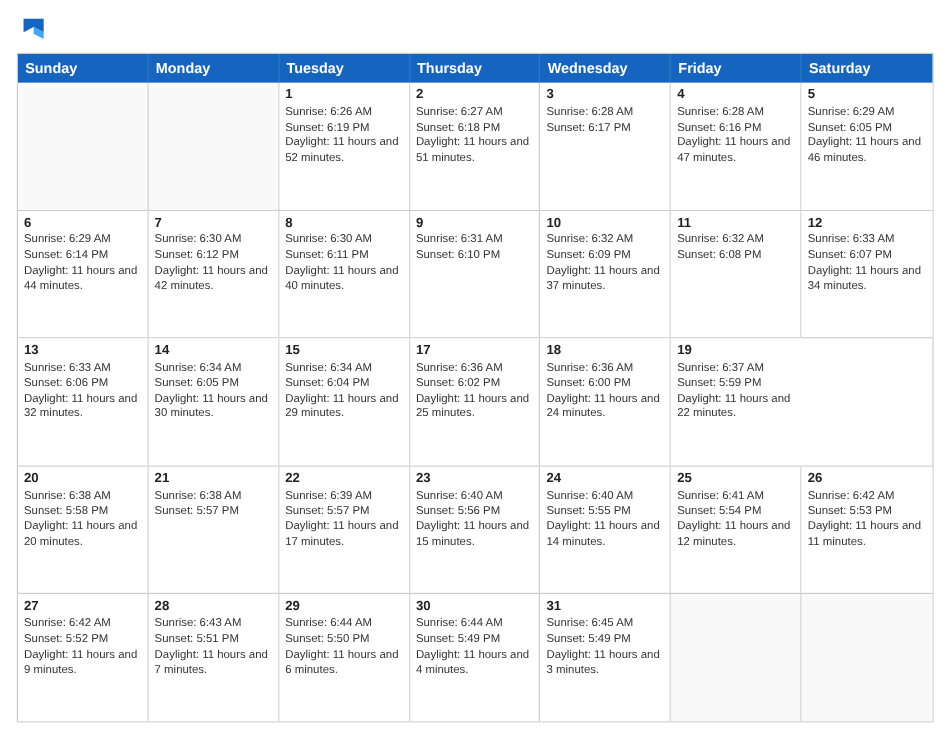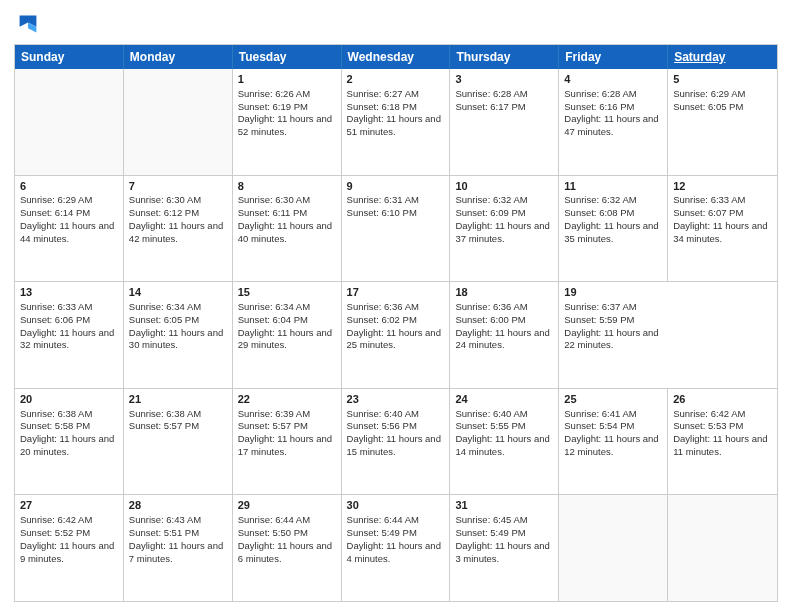--- a/index.html
+++ b/index.html
@@ -66,21 +66,21 @@
       background: #1565c0;
     }
     .cal-header-cell {
       color: #fff;
       font-size: 12px;
       font-weight: bold;
       padding: 5px 6px;
       text-align: left;
       border-right: 1px solid #2979c0;
     }
-    .cal-header-cell:last-child { border-right: none; text-decoration: underline; }
+    .cal-header-cell:last-child { border-right: none; }
     .cal-body {
       flex: 1;
       display: flex;
       flex-direction: column;
     }
     .cal-row {
       display: grid;
       grid-template-columns: repeat(7, 1fr);
       flex: 1;
       border-top: 1px solid #ccc;
@@ -127,42 +127,42 @@
       <div class="month-title"></div>
       <div class="location"></div>
     </div>
   </div>
 
   <div class="calendar">
     <div class="cal-header">
     <div class="cal-header-cell">Sunday</div>
         <div class="cal-header-cell">Monday</div>
         <div class="cal-header-cell">Tuesday</div>
+        <div class="cal-header-cell">Thursday</div>
         <div class="cal-header-cell">Wednesday</div>
-        <div class="cal-header-cell">Thursday</div>
         <div class="cal-header-cell">Friday</div>
         <div class="cal-header-cell">Saturday</div>
       </div>
     <div class="cal-body">
     <div class="cal-row">
           <div class="cal-cell empty"></div>
           <div class="cal-cell empty"></div>
           <div class="cal-cell"><span class="day-num">1</span><span class="sun">Sunrise: 6:26 AM</span><br><span class="sun">Sunset: 6:19 PM</span><br><span>Daylight: 11 hours and 52 minutes.</span></div>
           <div class="cal-cell"><span class="day-num">2</span><span class="sun">Sunrise: 6:27 AM</span><br><span class="sun">Sunset: 6:18 PM</span><br><span>Daylight: 11 hours and 51 minutes.</span></div>
           <div class="cal-cell"><span class="day-num">3</span><span class="sun">Sunrise: 6:28 AM</span><br><span class="sun">Sunset: 6:17 PM</span><br></div>
           <div class="cal-cell"><span class="day-num">4</span><span class="sun">Sunrise: 6:28 AM</span><br><span class="sun">Sunset: 6:16 PM</span><br><span>Daylight: 11 hours and 47 minutes.</span></div>
-          <div class="cal-cell"><span class="day-num">5</span><span class="sun">Sunrise: 6:29 AM</span><br><span class="sun">Sunset: 6:05 PM</span><br></div>
+          <div class="cal-cell"><span class="day-num">5</span><span class="sun">Sunrise: 6:29 AM</span><br><span class="sun">Sunset: 6:05 PM</span><br><span>Daylight: 11 hours and 46 minutes.</span></div>
         </div>
         <div class="cal-row">
           <div class="cal-cell"><span class="day-num">6</span><span class="sun">Sunrise: 6:29 AM</span><br><span class="sun">Sunset: 6:14 PM</span><br><span>Daylight: 11 hours and 44 minutes.</span></div>
           <div class="cal-cell"><span class="day-num">7</span><span class="sun">Sunrise: 6:30 AM</span><br><span class="sun">Sunset: 6:12 PM</span><br><span>Daylight: 11 hours and 42 minutes.</span></div>
           <div class="cal-cell"><span class="day-num">8</span><span class="sun">Sunrise: 6:30 AM</span><br><span class="sun">Sunset: 6:11 PM</span><br><span>Daylight: 11 hours and 40 minutes.</span></div>
           <div class="cal-cell"><span class="day-num">9</span><span class="sun">Sunrise: 6:31 AM</span><br><span class="sun">Sunset: 6:10 PM</span><br></div>
           <div class="cal-cell"><span class="day-num">10</span><span class="sun">Sunrise: 6:32 AM</span><br><span class="sun">Sunset: 6:09 PM</span><br><span>Daylight: 11 hours and 37 minutes.</span></div>
-          <div class="cal-cell"><span class="day-num">11</span><span class="sun">Sunrise: 6:32 AM</span><br><span class="sun">Sunset: 6:08 PM</span><br><span>Daylight: 11 hours and 35 minutes.</span></div>
+          <div class="cal-cell"><span class="day-num">11</span><span class="sun">Sunrise: 6:32 AM</span><br><span class="sun">Sunset: 6:08 PM</span><br></div>
           <div class="cal-cell"><span class="day-num">12</span><span class="sun">Sunrise: 6:33 AM</span><br><span class="sun">Sunset: 6:07 PM</span><br><span>Daylight: 11 hours and 34 minutes.</span></div>
         </div>
         <div class="cal-row">
           <div class="cal-cell"><span class="day-num">13</span><span class="sun">Sunrise: 6:33 AM</span><br><span class="sun">Sunset: 6:06 PM</span><br><span>Daylight: 11 hours and 32 minutes.</span></div>
           <div class="cal-cell"><span class="day-num">14</span><span class="sun">Sunrise: 6:34 AM</span><br><span class="sun">Sunset: 6:05 PM</span><br><span>Daylight: 11 hours and 30 minutes.</span></div>
           <div class="cal-cell"><span class="day-num">15</span><span class="sun">Sunrise: 6:34 AM</span><br><span class="sun">Sunset: 6:04 PM</span><br><span>Daylight: 11 hours and 29 minutes.</span></div>
           <div class="cal-cell"><span class="day-num">17</span><span class="sun">Sunrise: 6:36 AM</span><br><span class="sun">Sunset: 6:02 PM</span><br><span>Daylight: 11 hours and 25 minutes.</span></div>
           <div class="cal-cell"><span class="day-num">18</span><span class="sun">Sunrise: 6:36 AM</span><br><span class="sun">Sunset: 6:00 PM</span><br><span>Daylight: 11 hours and 24 minutes.</span></div>
           <div class="cal-cell"><span class="day-num">19</span><span class="sun">Sunrise: 6:37 AM</span><br><span class="sun">Sunset: 5:59 PM</span><br><span>Daylight: 11 hours and 22 minutes.</span></div>
         </div>

